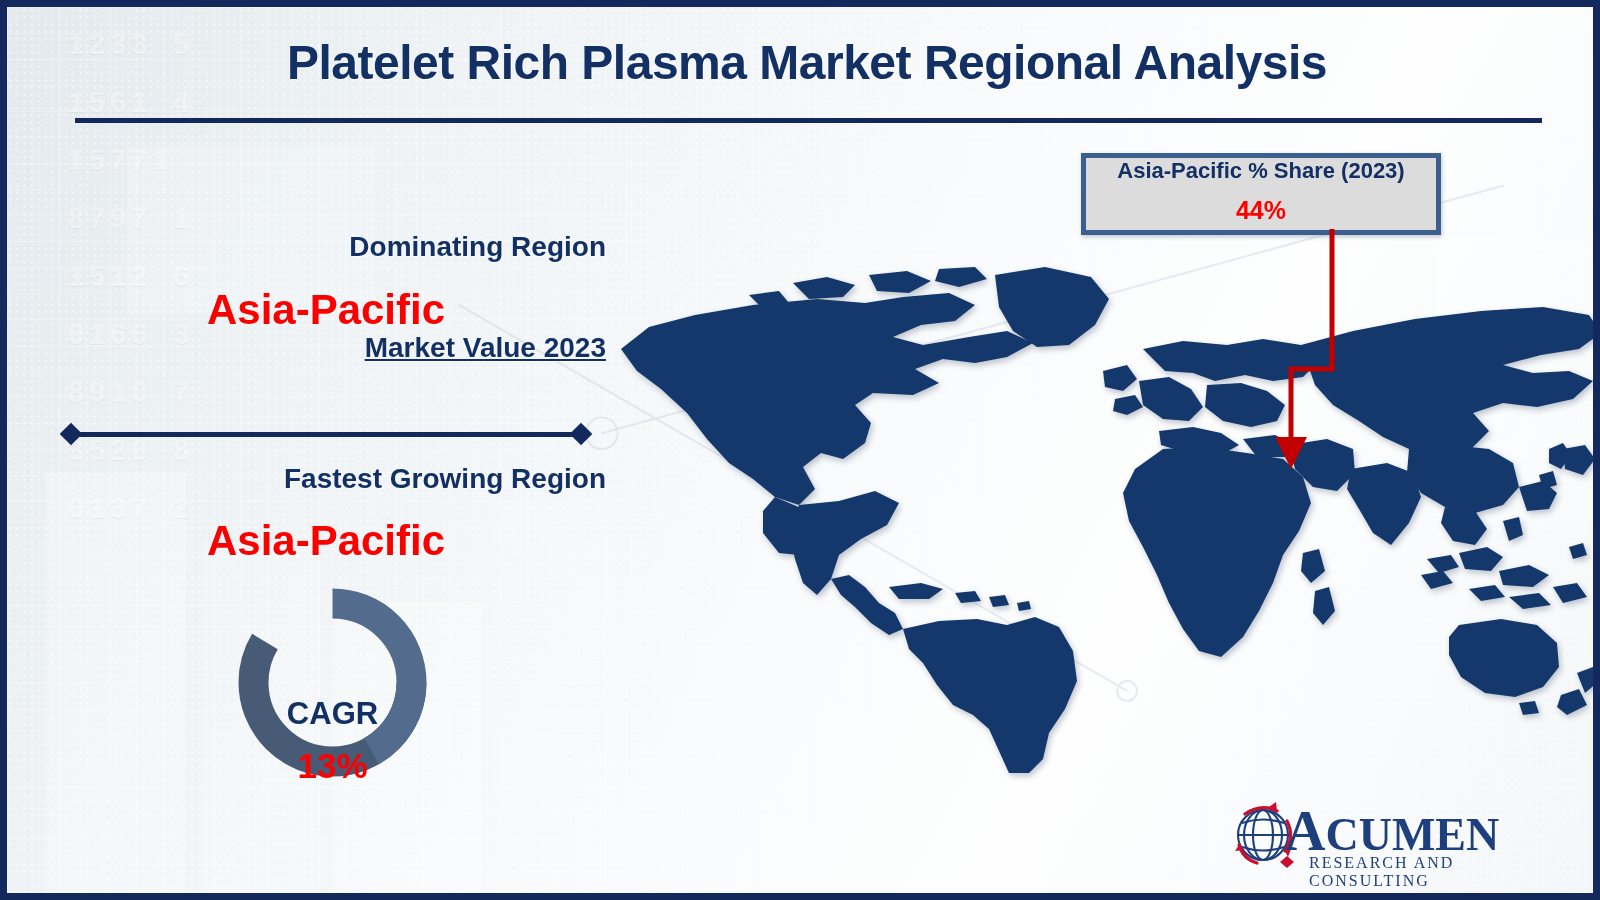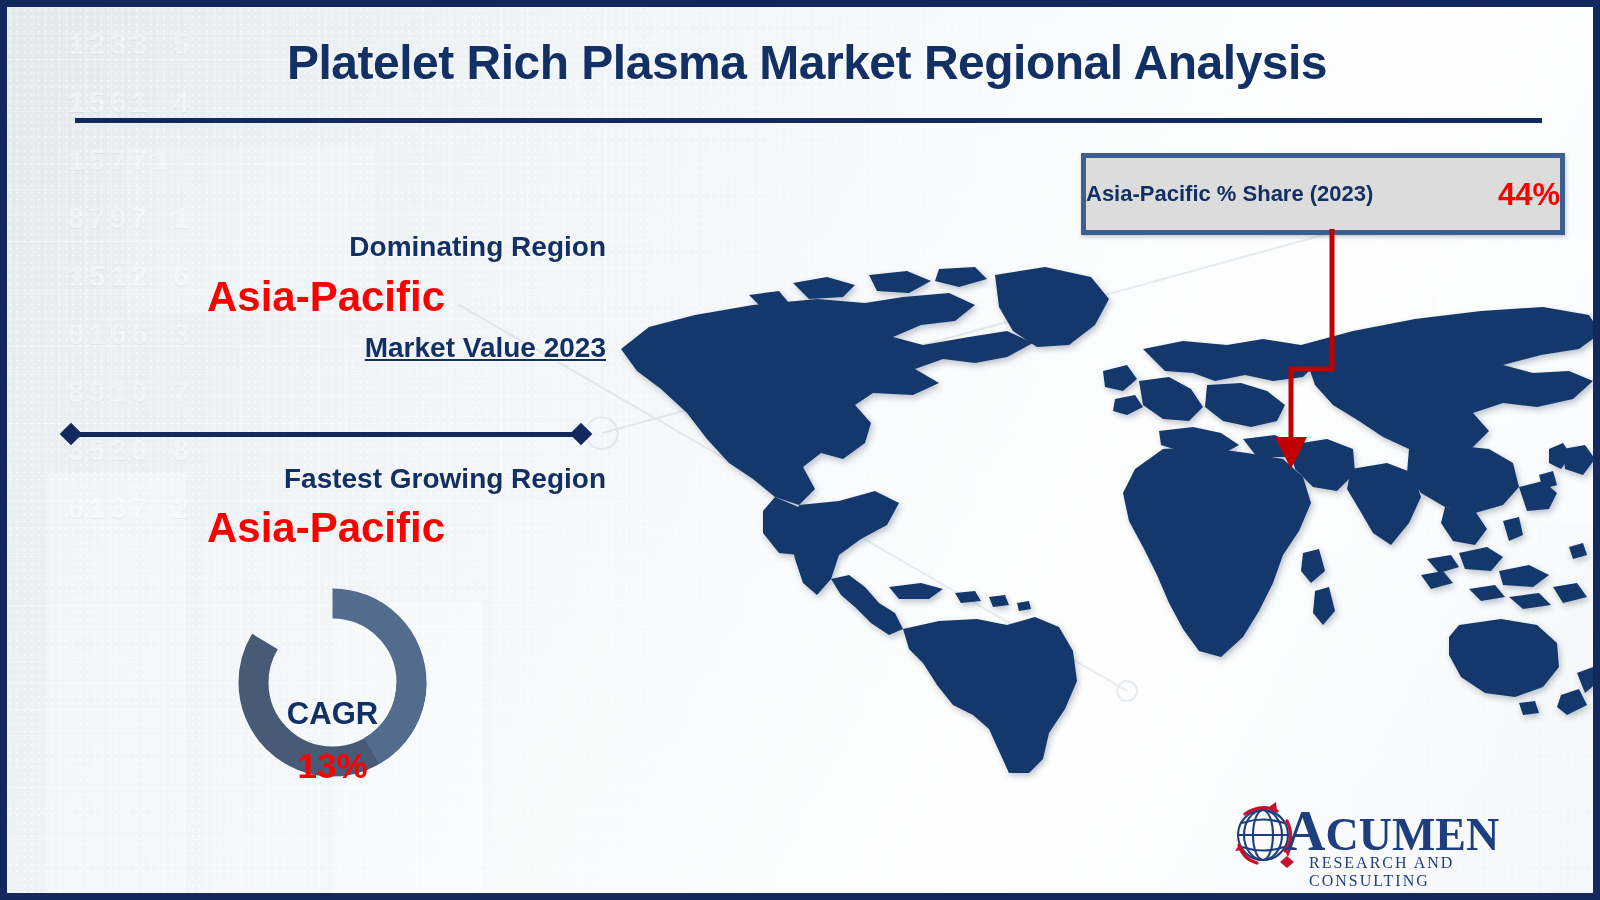--- a/index.html
+++ b/index.html
@@ -74,20 +74,21 @@
   
   .panel-label {
     position:absolute; width:560px; text-align:right;
     font-weight:700; color:#123064;
     text-shadow:1px 1px 0 rgba(255,255,255,0.75);
   }
   .panel-value {
     position:absolute; width:560px; text-align:center;
     font-weight:700; color:#fc0000;
     text-shadow:1px 1px 0 rgba(255,255,255,0.7);
+    margin-top:13px;
   }
   #dominating-label { left:39px; top:224px; font-size:28px; }
   #dominating-value { left:39px; top:266px; font-size:42px; }
   #mv-label        { left:39px; top:325px; font-size:28px;text-decoration:underline; }
   #mv-value        { left:39px; top:363px; font-size:42px; }
 
   #divider-line {
     position:absolute; left:70px; top:425px; width:500px; height:5px;
     background:#13295e;
   }
@@ -112,29 +113,29 @@
     position:absolute; left:0; top:0; width:205px; height:205px;
     display:flex; flex-direction:column;
     align-items:center; justify-content:flex-end;
   }
   #cagr-label { font-size:31px; font-weight:700; color:#123064; line-height:1.05; }
   #cagr-value { font-size:35px; font-weight:700; color:#fc0000; line-height:1.1; margin-top:16px; }
 
   
   #callout-box {
     position:absolute; left:1074px; top:146px;
-    width:484px; height:82px;
+    width:360px; height:82px;
     background:#dcdcdc;
     border:5px solid #3c5f90;
     box-shadow:1px 2px 4px rgba(120,135,155,0.45);
-    display:flex; 
-    align-items:center; justify-content:space-between;
+    display:flex; flex-direction:column;
+    align-items:center; justify-content:flex-start;
   }
   #callout-title { font-size:22px; font-weight:700; color:#123064; line-height:1.15; }
-  #callout-value { font-size:31px; font-weight:700; color:#fc0000; line-height:1.15; margin-top:1px; }
+  #callout-value { font-size:25px; font-weight:700; color:#fc0000; line-height:1.15; margin-top:13px; }
 
   #callout-arrow {
     position:absolute; left:1230px; top:222px; width:130px; height:250px;
     pointer-events:none;
   }
   #callout-arrow svg { width:100%; height:100%; display:block; }
 
   
   #source-text {
     position:absolute; left:86px; top:818px;

